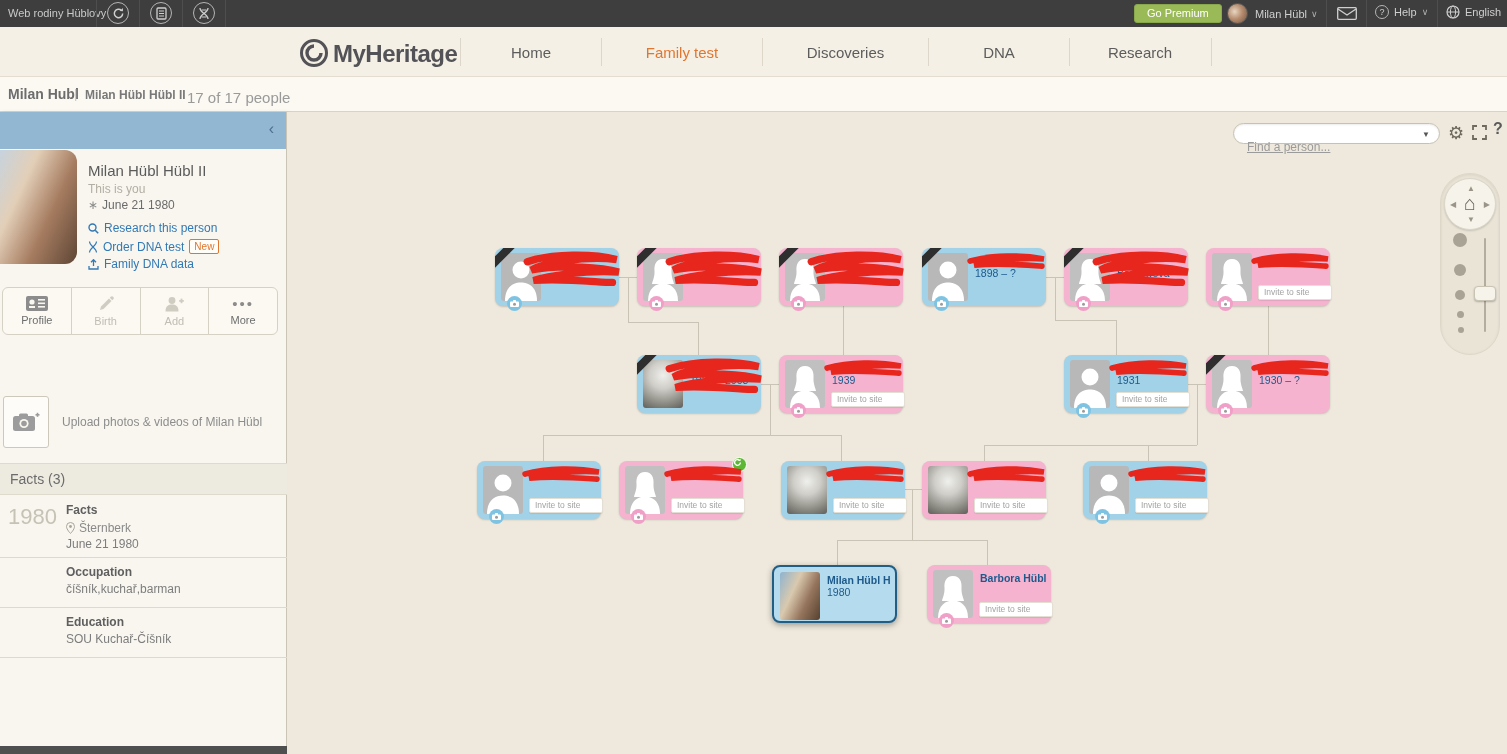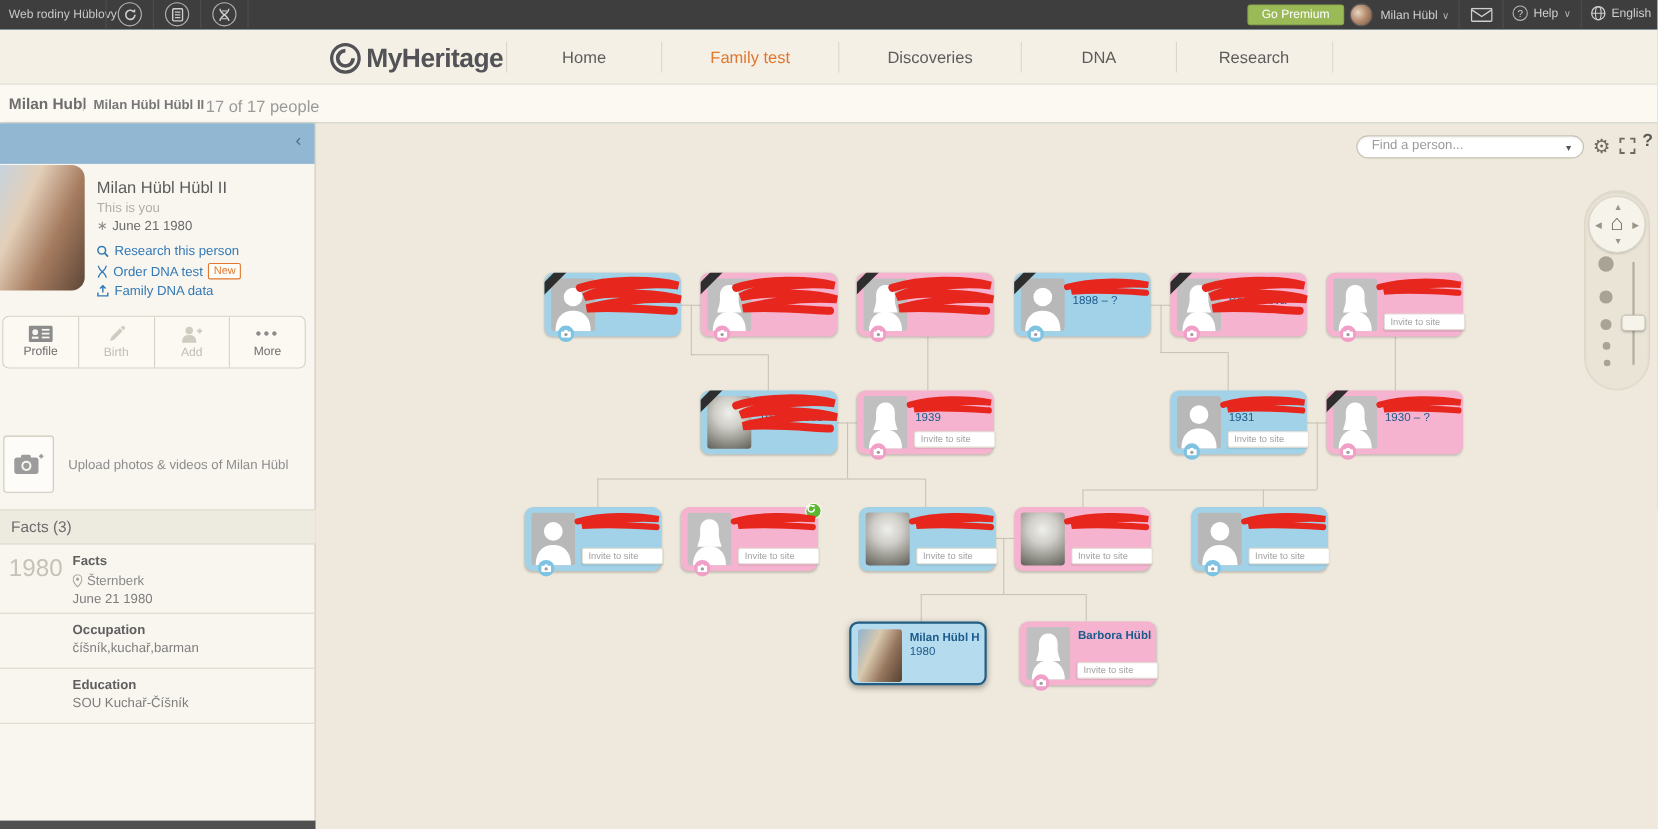--- a/index.html
+++ b/index.html
@@ -1,17 +1,17 @@
 <!DOCTYPE html>
 <html><head>
 <meta charset="utf-8">
 <style>
   * { margin:0; padding:0; box-sizing:border-box; }
   html,body { width:1507px; height:754px; font-family:"Liberation Sans", sans-serif; }
-  #page { position:relative; width:1507px; height:754px; background:#7dd3fc; overflow:hidden; }
+  #page { position:relative; width:1507px; height:754px; background:#c4b5fd; overflow:hidden; }
 
   
   #topbar { position:absolute; left:0; top:0; width:1507px; height:27px; background:#3e3e3e; color:#cfcfcf; }
   #topbar .site { position:absolute; left:8px; top:7px; font-size:11px; color:#c9c9c9; }
   .tb-sep { position:absolute; top:0; width:1px; height:27px; background:#4e4e4e; }
   .tb-circle { position:absolute; top:2px; width:22px; height:22px; border:1px solid #b5b5b5; border-radius:50%; display:flex; align-items:center; justify-content:center; }
   #go-premium { position:absolute; left:1134px; top:4px; height:19px; padding:0 12px; background:#9ab957; border:1px solid #89a84b; border-radius:3px; color:#fff; font-size:11px; line-height:17px; }
   #tb-avatar { position:absolute; left:1227px; top:3px; width:21px; height:21px; border-radius:50%; background:radial-gradient(circle at 35% 40%, #e8d6c2 0%, #b78d6f 45%, #6f5240 100%); border:1px solid #5a5a5a; }
   .tb-user { position:absolute; left:1255px; top:8px; font-size:11px; color:#cfcfcf; }
   .tb-chev { font-size:9px; color:#b0b0b0; }
@@ -55,21 +55,21 @@
   #sb-upload-text { position:absolute; left:62px; top:303px; font-size:12px; color:#8d8d8d; }
   .fact-row { position:absolute; left:0; width:287px; border-bottom:1px solid #ddd9cb; }
   .fact-year { position:absolute; left:8px; top:8px; font-size:22px; color:#c6c2b6; }
   .fact-label { position:absolute; left:66px; top:7px; font-size:12px; font-weight:bold; color:#5f5f5f; }
   .fact-l2 { position:absolute; left:66px; font-size:12px; color:#8a8a8a; display:flex; align-items:center; gap:4px; }
   #sb-bottomstrip { position:absolute; left:0; bottom:0; width:287px; height:8px; background:#4f4f4f; }
 
   
   #canvas { position:absolute; left:287px; top:112px; width:1220px; height:642px; background:#efe9dd; }
   #find-pill { position:absolute; left:946px; top:11px; width:207px; height:21px; background:#fff; border:1px solid #c6c1b2; border-radius:11px; box-shadow:inset 0 1px 2px rgba(0,0,0,0.08); }
-  #find-pill .ph { position:absolute; left:13px; top:0; font-size:12px; color:#9b9b9b; }
+  #find-pill .ph { position:absolute; left:13px; top:16px; font-size:12px; color:#9b9b9b;text-decoration:underline; }
   #find-pill .arr { position:absolute; right:9px; top:6px; font-size:8px; color:#555; }
   .canvas-icon { position:absolute; color:#6e6a5e; cursor:pointer; }
 
   .conn { position:absolute; background:#c9c3b5; }
 
   .card { position:absolute; border-radius:8px; box-shadow:0 1px 2px rgba(0,0,0,0.18); cursor:pointer; }
   .card.m { background:#a2d2e7; }
   .card.f { background:#f5b3d0; }
   .card.selected { background:#b5dbee; border:2px solid #225e84; box-shadow:0 2px 6px rgba(0,0,0,0.35); }
   .photo { position:absolute; left:6px; top:5px; width:40px; height:48px; border-radius:3px; overflow:hidden; }

